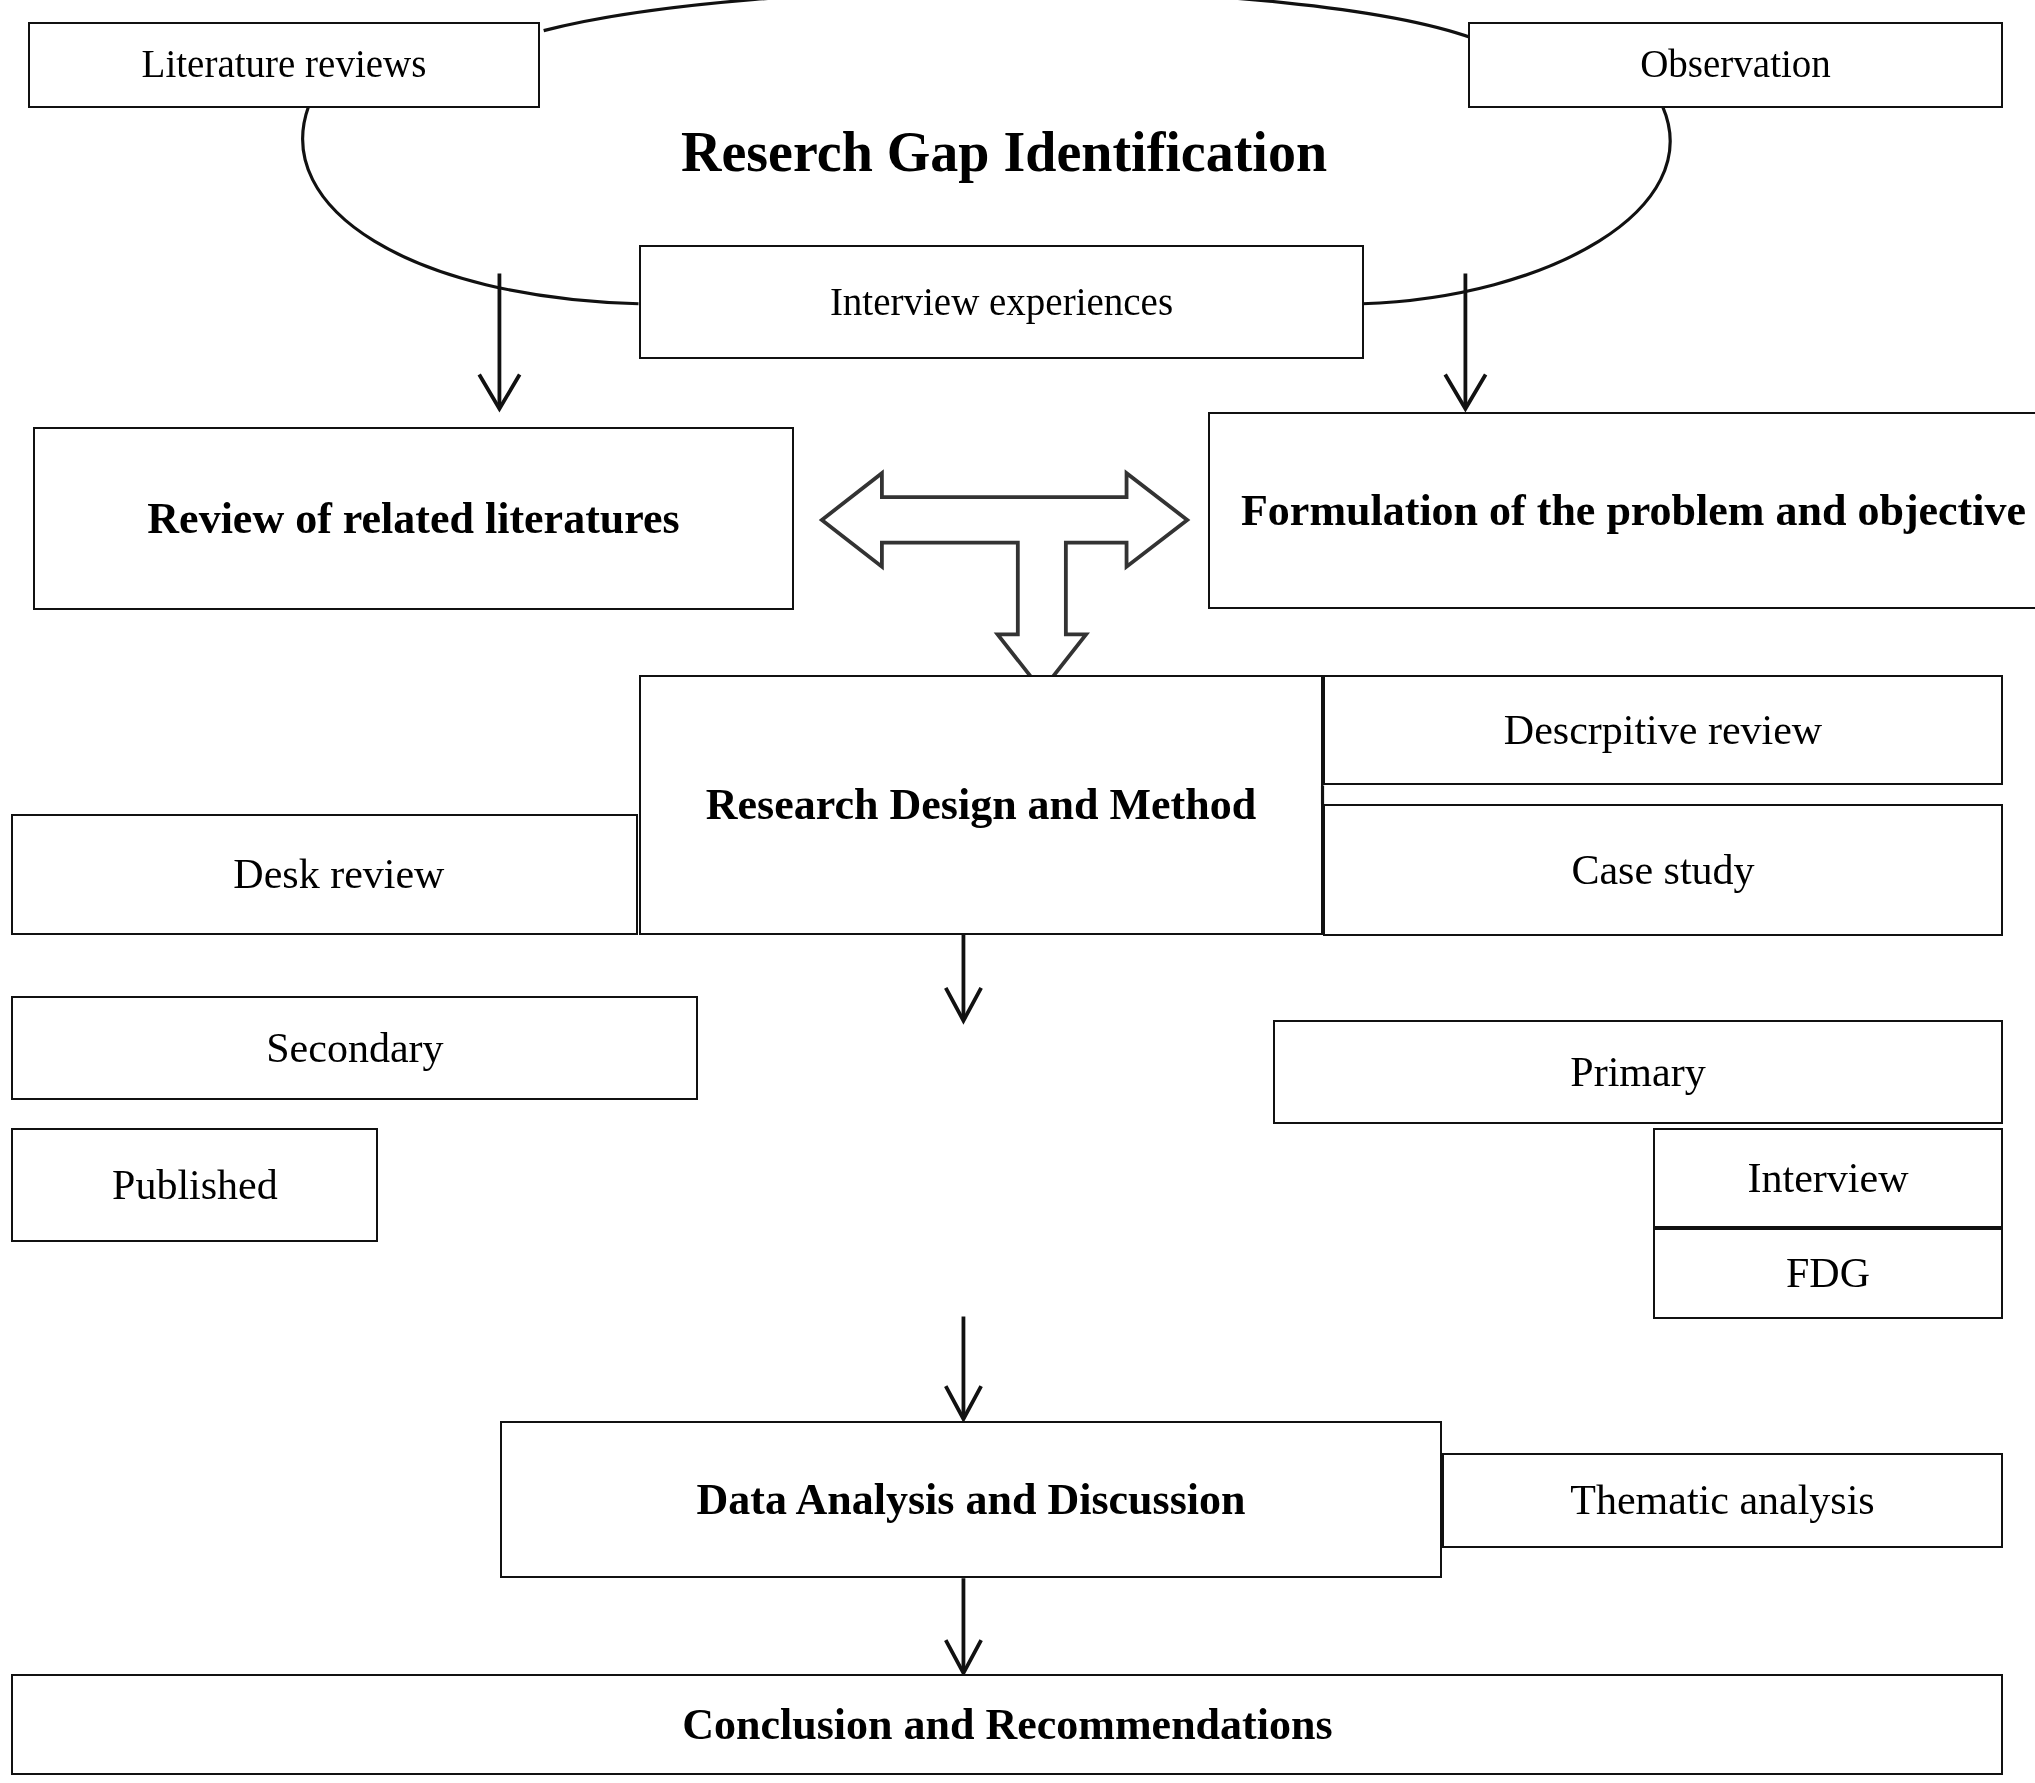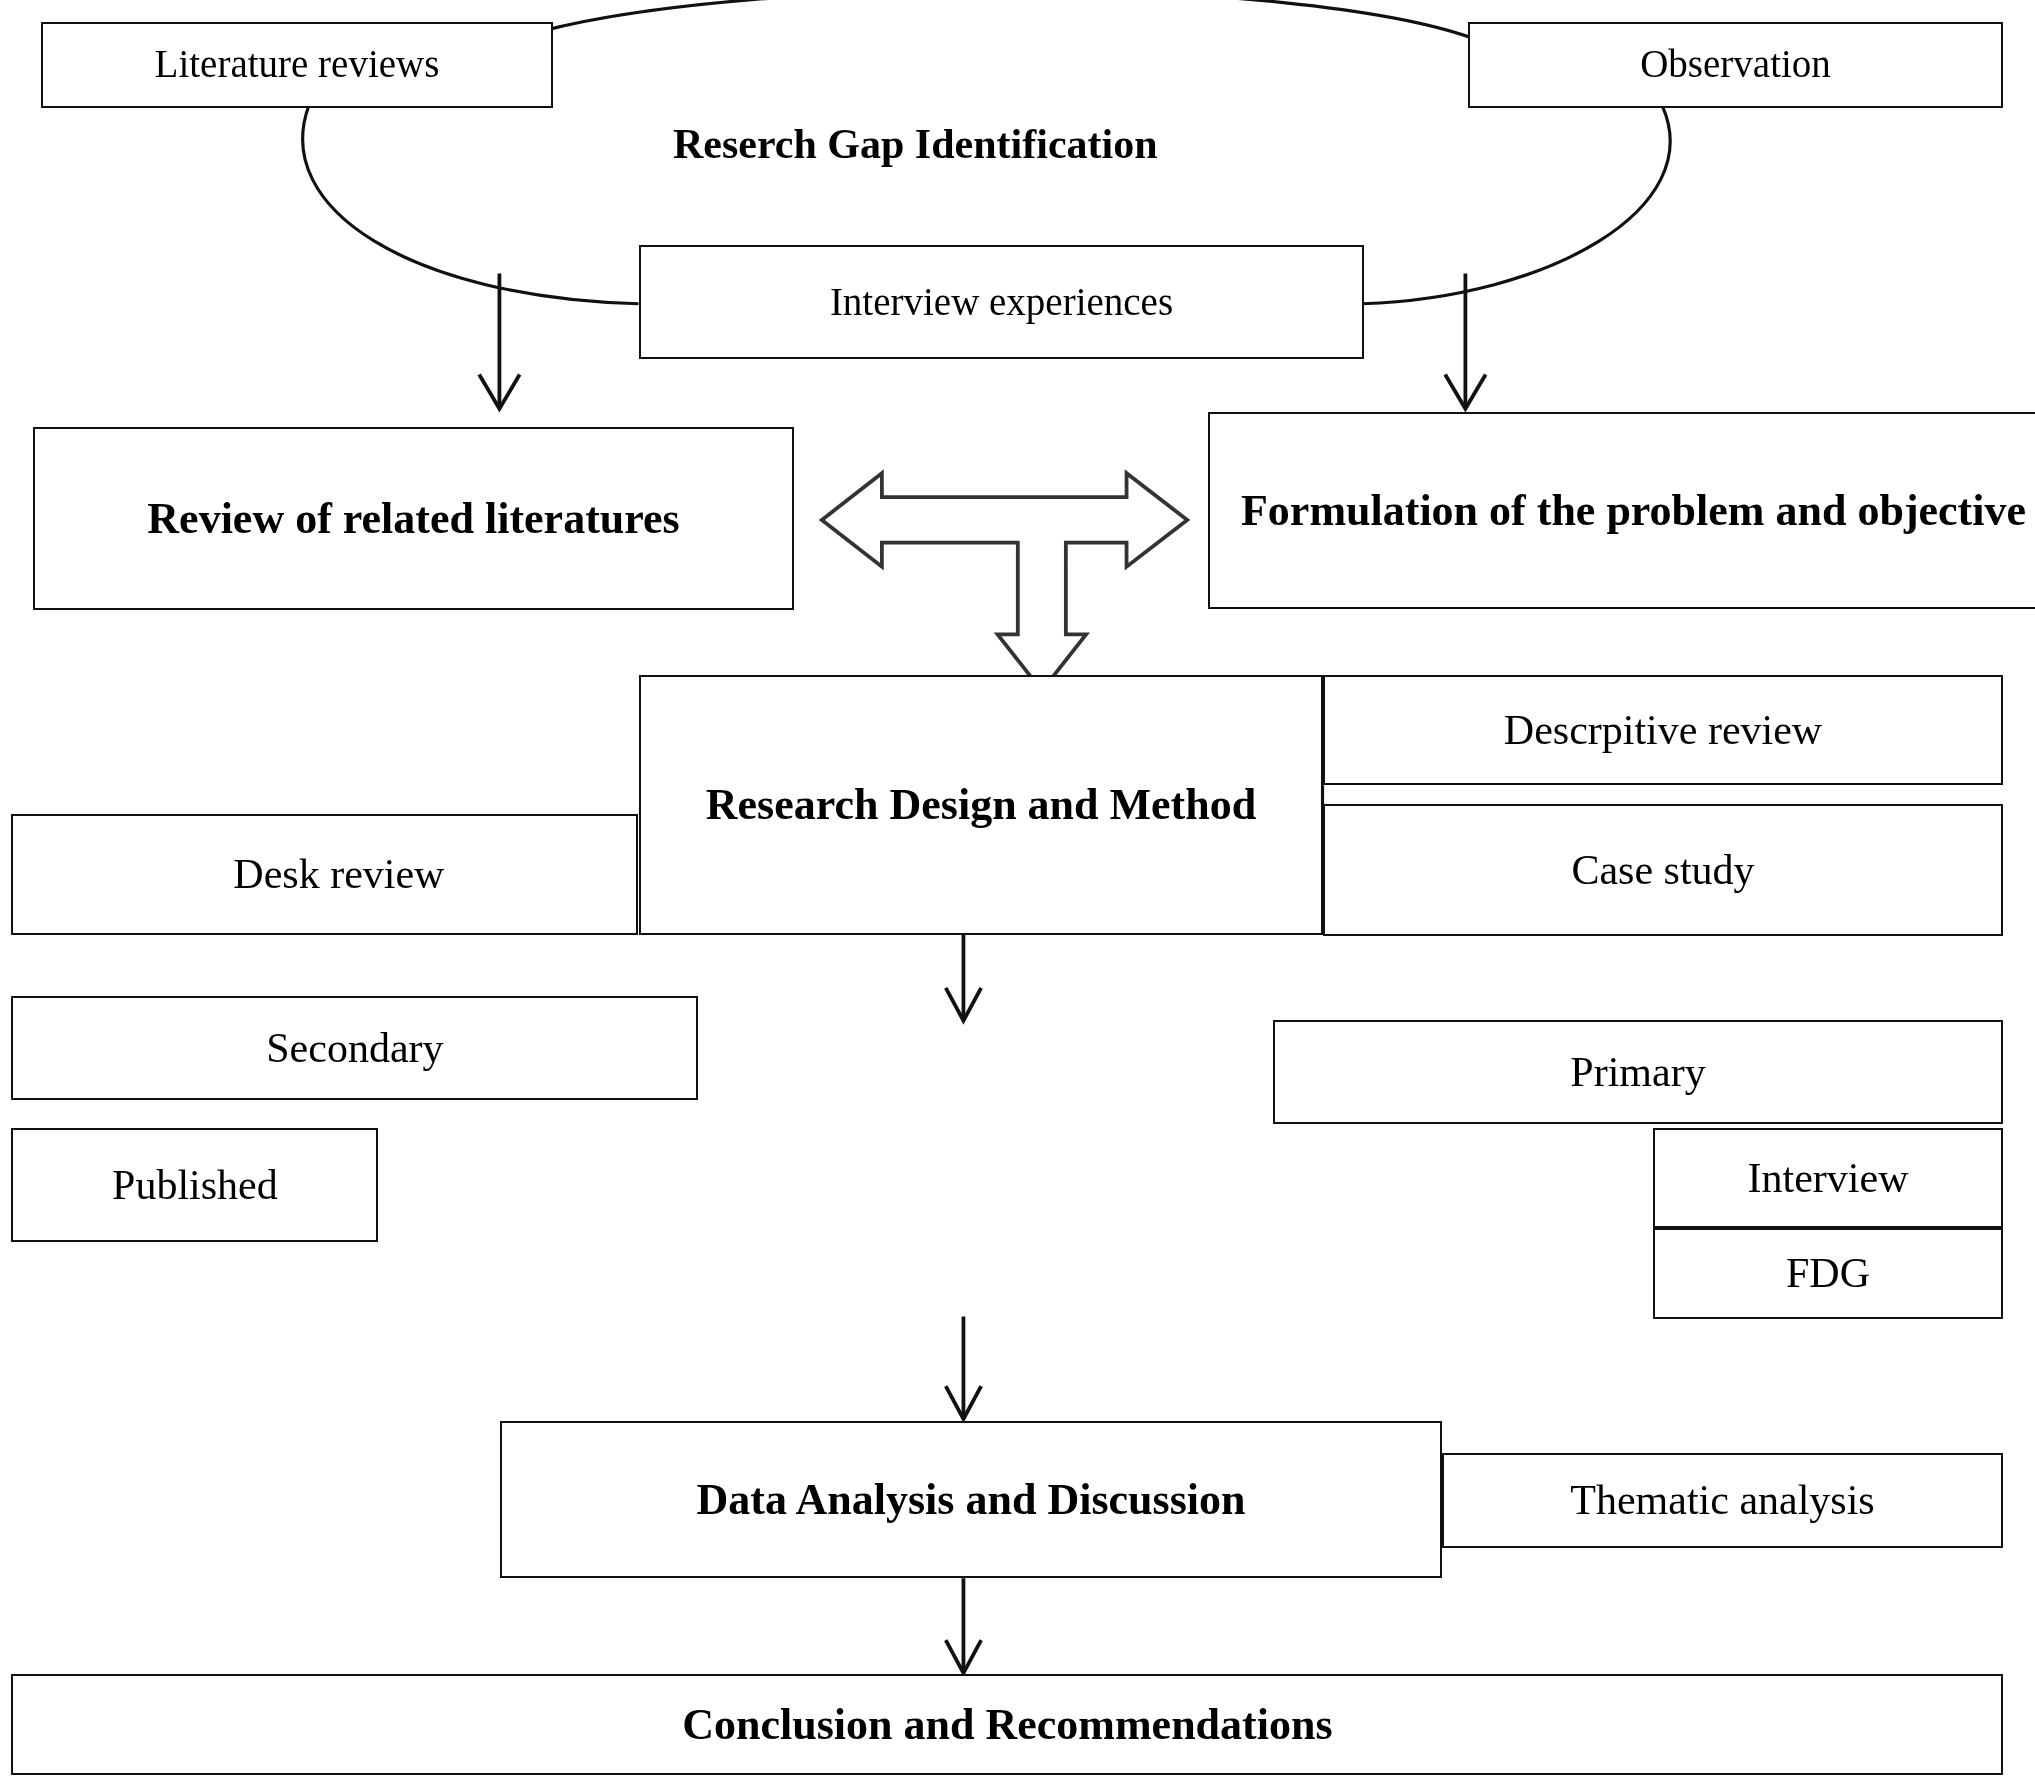--- a/index.html
+++ b/index.html
@@ -34,23 +34,24 @@
     font-weight: bold;
   }
   .t-normal { font-size: 39px; }
   .t-big    { font-size: 42px; }
   .t-xl     { font-size: 44px; }
 
   .label-free {
     position: absolute;
     color: #000000;
     font-weight: bold;
-    font-size: 42px;
+    font-size: 56px;
     white-space: nowrap;
     z-index: 6;
+    margin-left: 8px;
   }
 
   svg.overlay {
     position: absolute;
     left: 0;
     top: 0;
     width: 2035px;
     height: 1784px;
     z-index: 2;
     pointer-events: none;
@@ -113,21 +114,21 @@
         L 1686 858
         L 1782 858
         L 1782 896
         L 1878 822
         L 1782 748
         L 1782 786
         Z" fill="#ffffff" stroke="#333333" stroke-width="6" stroke-linejoin="miter"></path>
     </g>
   </svg>
 
-  <div class="box t-normal" style="left:41px; top:21.5px; width:512px; height:86px;">
+  <div class="box t-normal" style="left:28px; top:21.5px; width:512px; height:86px;">
     <span>Literature reviews</span>
   </div>
 
   <div class="box t-normal" style="left:1468px; top:21.5px; width:535px; height:86px;">
     <span>Observation</span>
   </div>
 
   <div class="label-free" style="left:673px; top:120px;">Reserch Gap Identification</div>
 
   <div class="box t-normal" style="left:639px; top:245px; width:725px; height:114px;">

